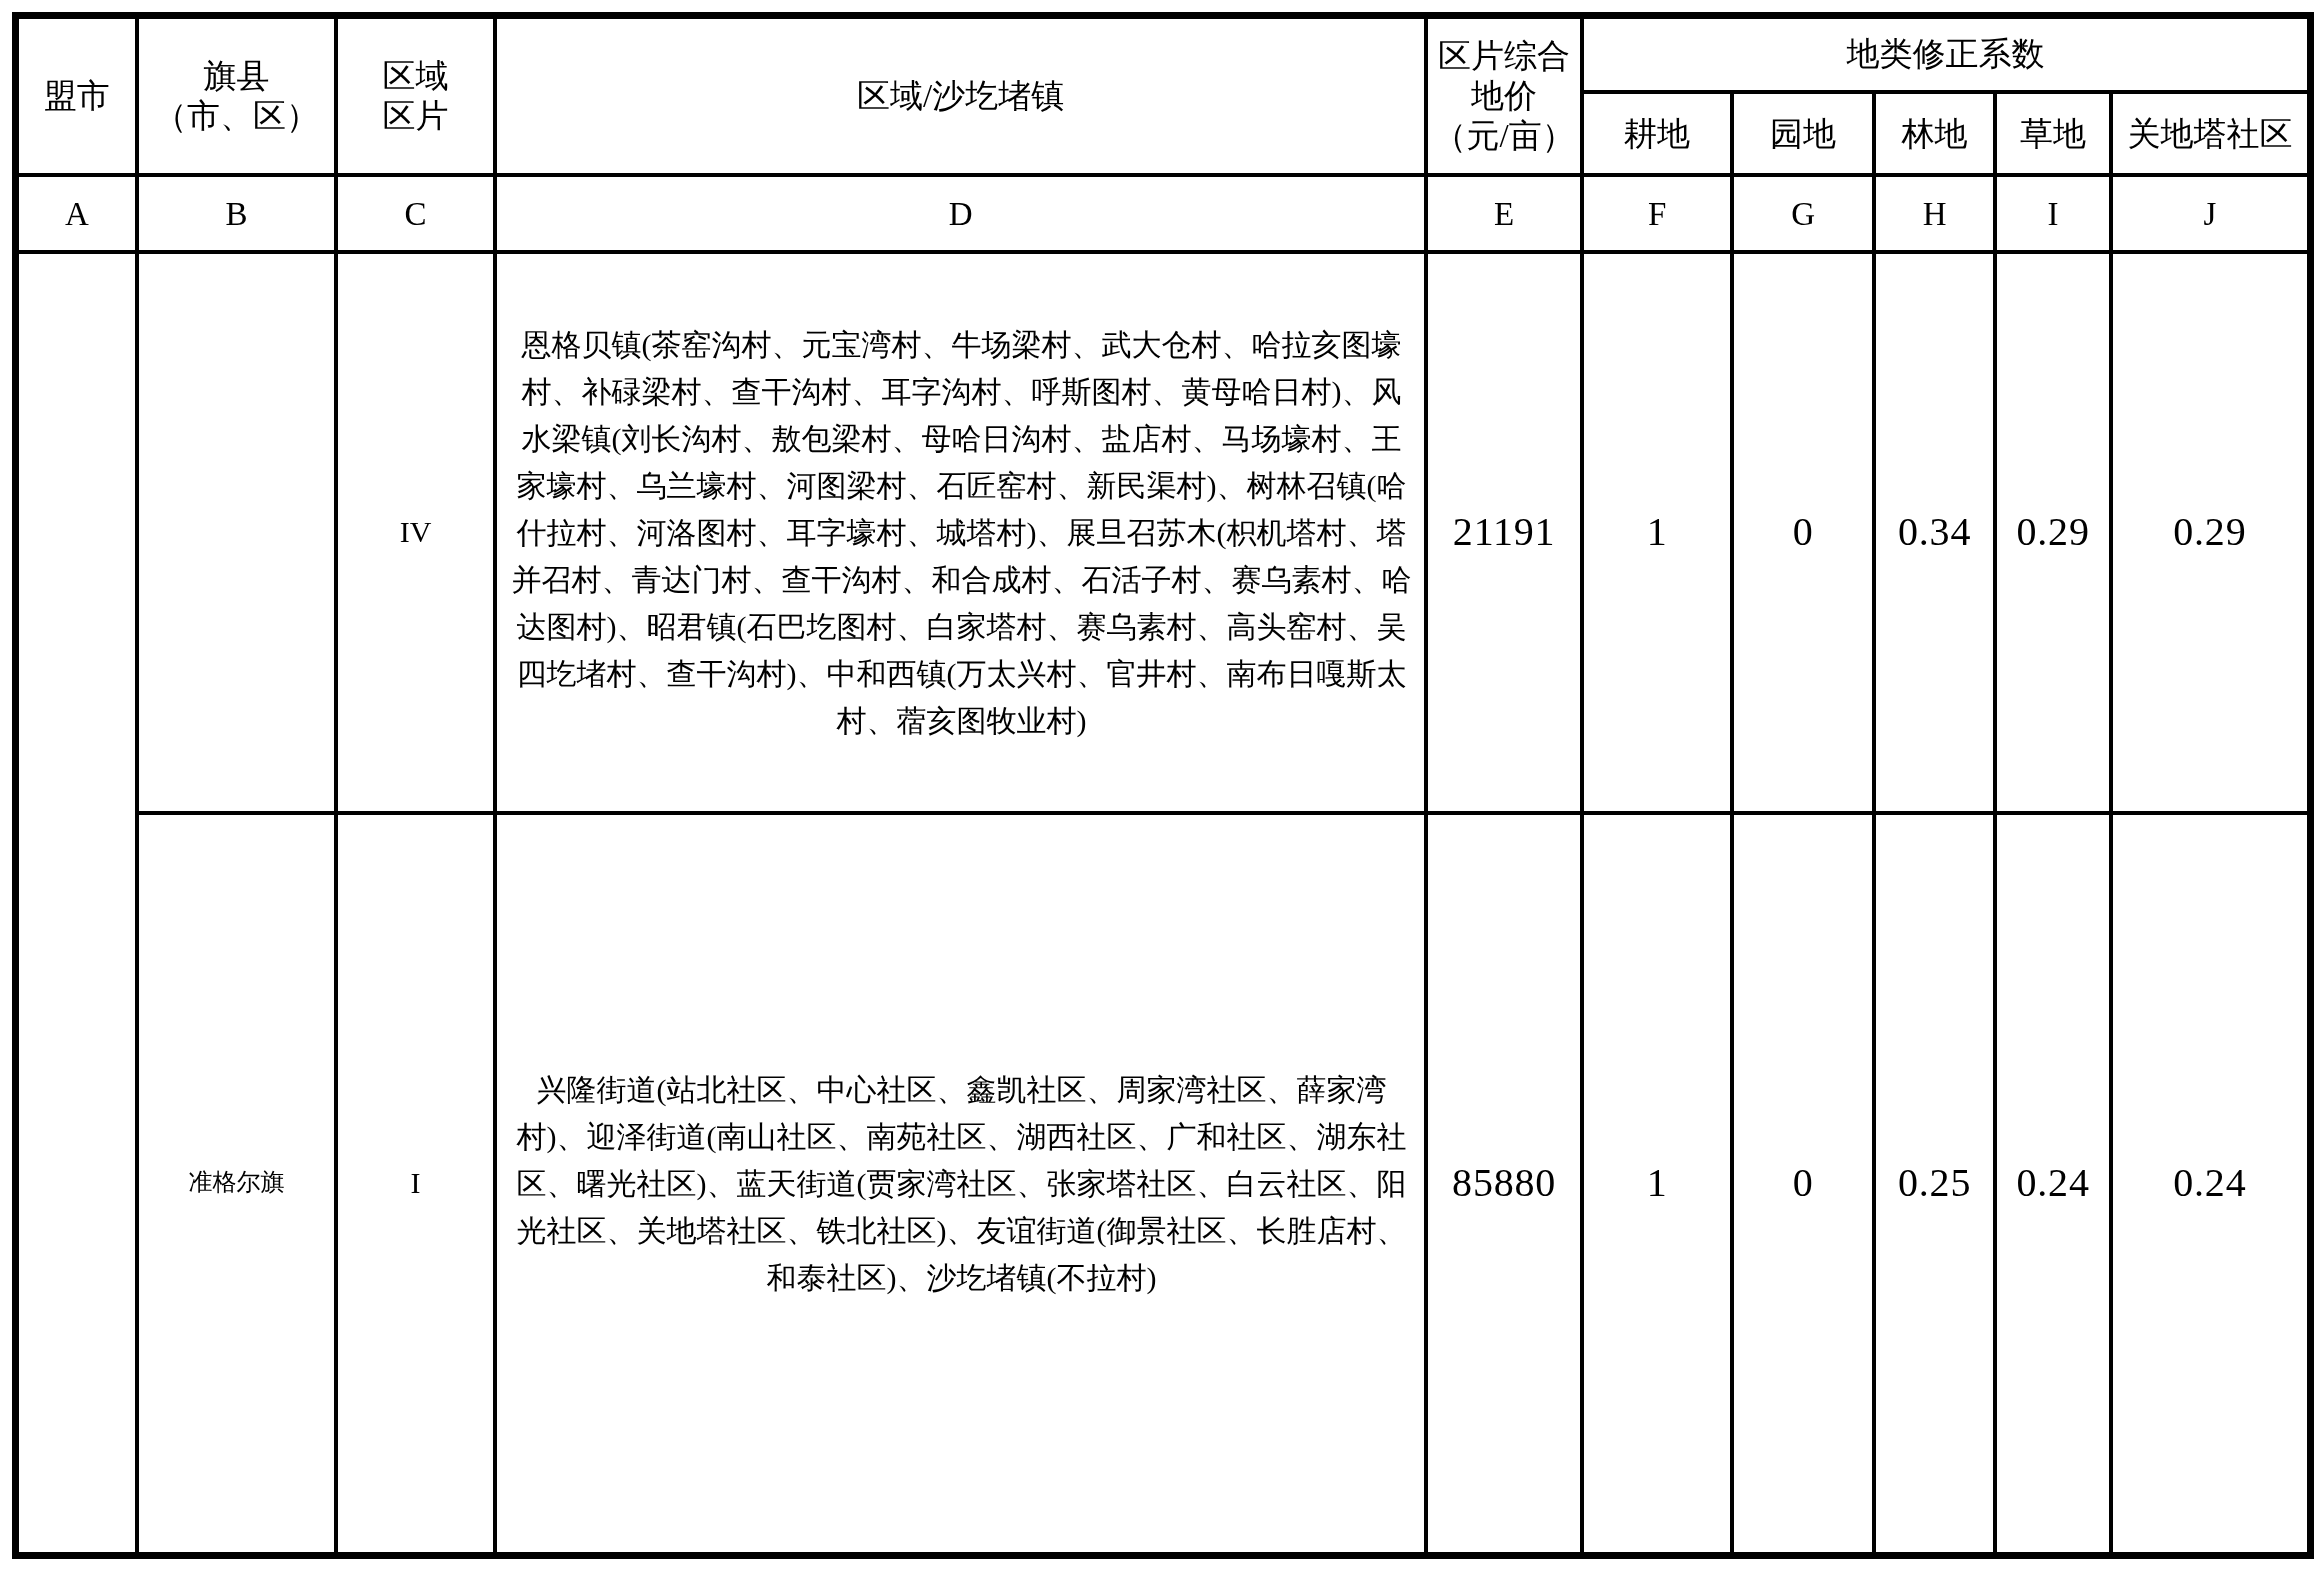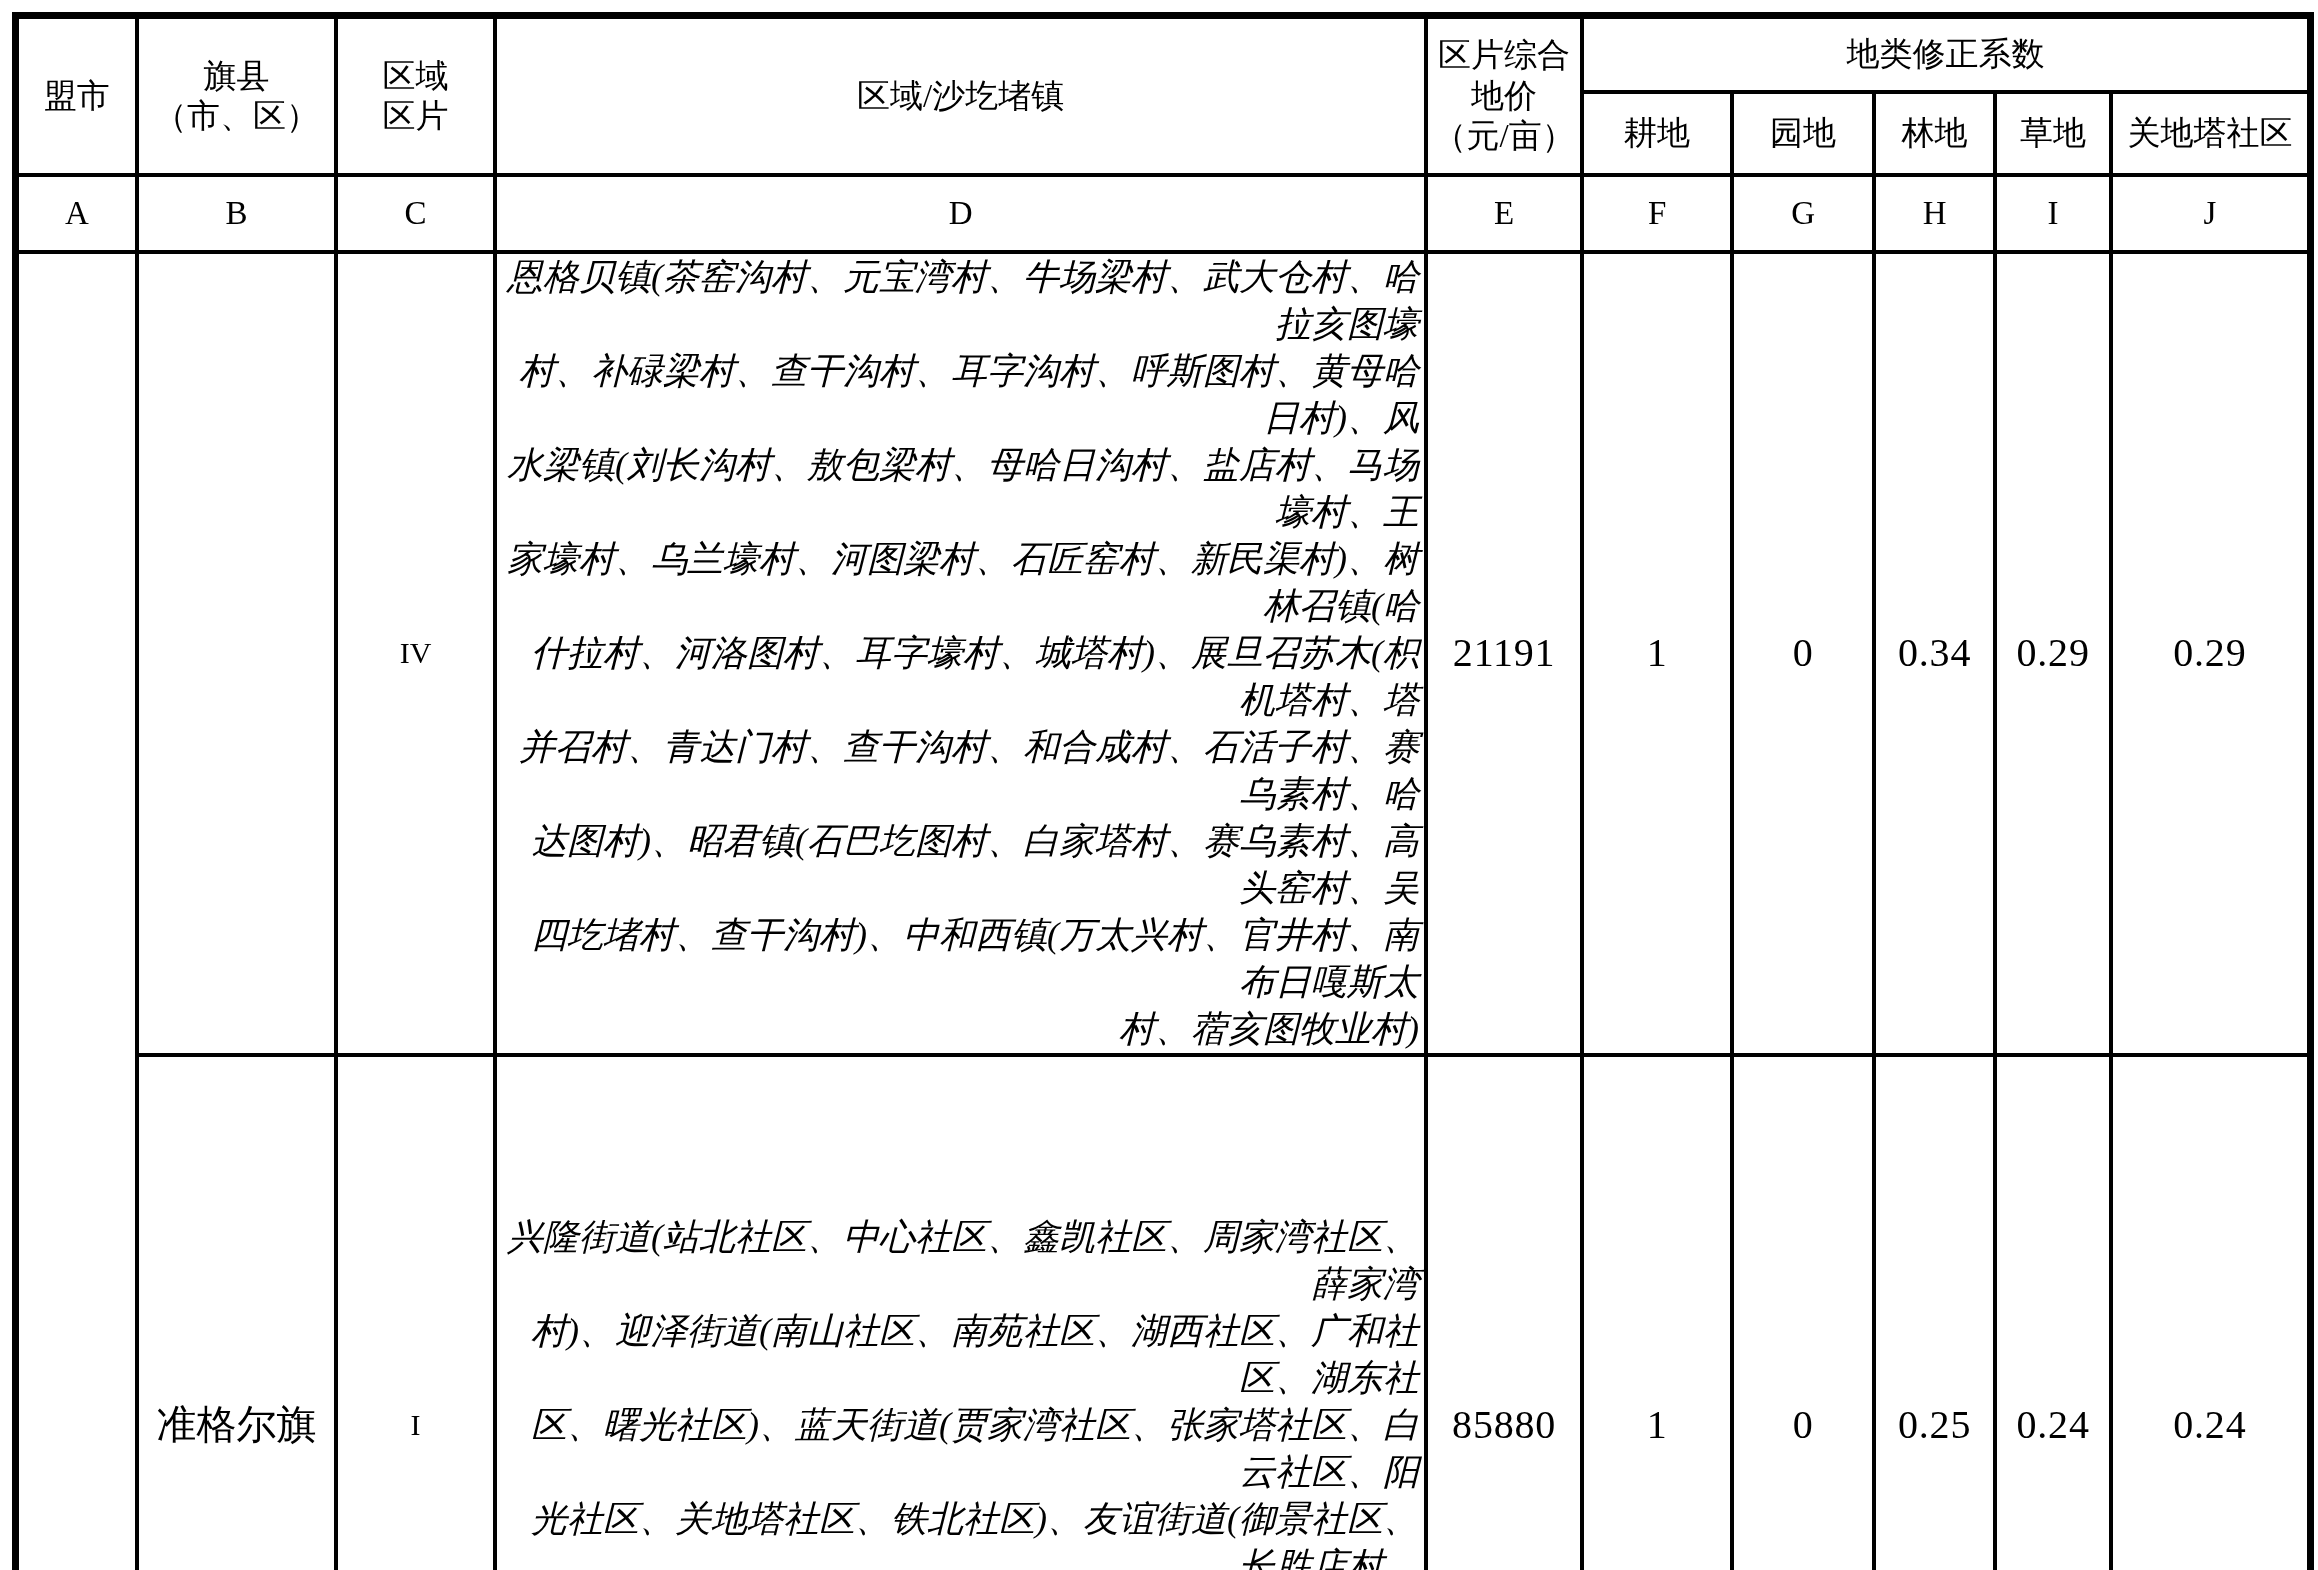--- a/index.html
+++ b/index.html
@@ -41,30 +41,29 @@
     line-height: 1.22;
     overflow: hidden;
   }
   tr.header-row-1 { height: 77px; }
   tr.header-row-2 { height: 83px; }
   tr.letter-row   { height: 77px; }
   tr.data-row-1   { height: 560px; }
   tr.data-row-2   { height: 742px; }
   .multiline { white-space: pre-line; }
   td.desc-cell {
-    text-align: right;
-    font-size: 36px;
+    text-align: center;
+    font-size: 30px;
     line-height: 47px;
     padding: 0 5px 0 6.7px;
     white-space: pre-line;
-    font-style: italic;
   }
   td.num-cell { font-size: 40px; letter-spacing: 0.8px; }
   td.roman-cell { font-size: 30px; }
-  td.name-cell { font-size: 40px; }
+  td.name-cell { font-size: 24px; }
 </style>
 </head>
 <body>
 
 <div class="sheet">
   <table class="doc-table">
     <colgroup>
       <col style="width:122px">
       <col style="width:199px">
       <col style="width:159px">

